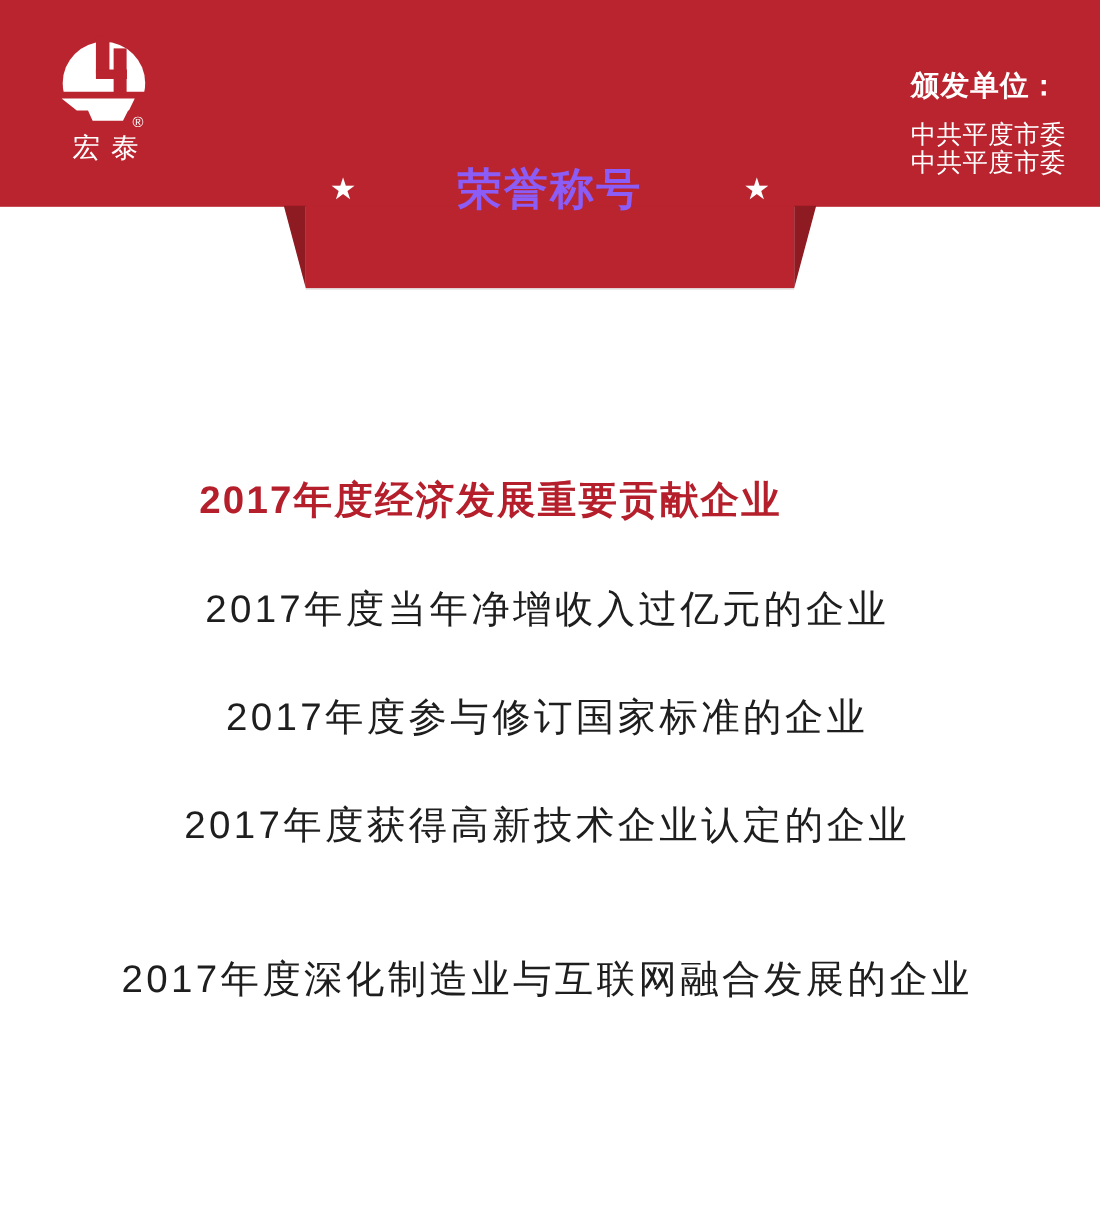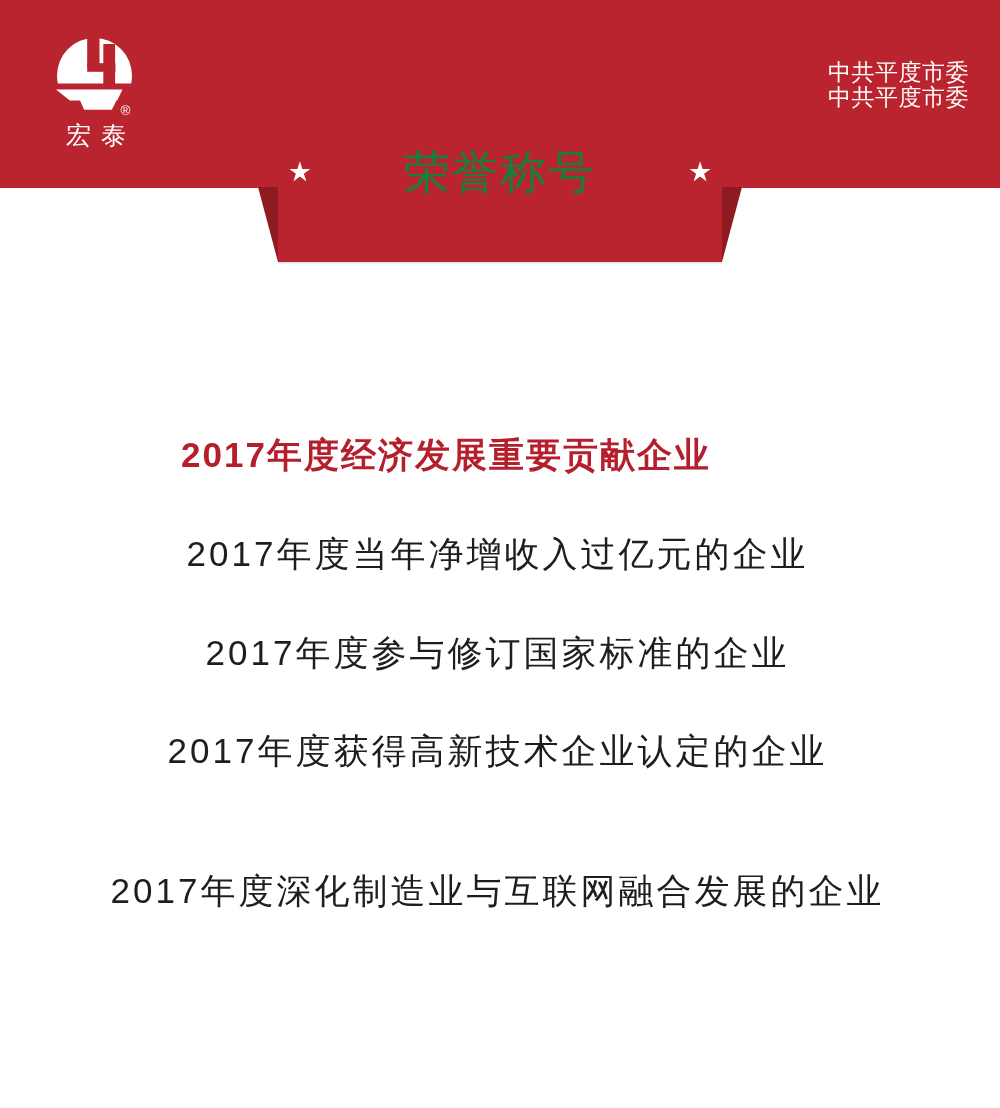--- a/index.html
+++ b/index.html
@@ -37,21 +37,21 @@
   .issuer-label{font-size:26px;font-weight:700;letter-spacing:1px;margin-bottom:15px;}
   .issuer-line{font-size:23px;line-height:25px;letter-spacing:.5px;font-weight:400;}
 
   
   .title-row{
     position:absolute;left:0;top:147px;width:1000px;height:50px;
     display:flex;align-items:center;justify-content:center;gap:92px;
   }
   .star{color:var(--star-white,#fff);font-size:27px;line-height:27px;}
   .banner-title{
-    color:#15803d;font-size:46px;font-weight:400;letter-spacing:2px;line-height:50px;
+    color:#8b5cf6;font-size:40px;font-weight:700;letter-spacing:2px;line-height:50px;
   }
 
   
   .honor-heading{
     position:absolute;left:0;top:436px;width:892px;text-align:center;
     color:var(--heading-red,#B41F2B);
     font-size:35px;font-weight:700;letter-spacing:2px;line-height:38px;
   }
   .honor-item{
     position:absolute;left:0;width:995px;text-align:center;
@@ -81,20 +81,21 @@
     <circle class="fill-white" cx="94.5" cy="75.5" r="37.5" clip-path="url(#circleClip)"></circle>
     <rect class="fill-band" x="87.2" y="33" width="12.3" height="34"></rect>
     <rect class="fill-band" x="87.2" y="63.2" width="28.2" height="8.6"></rect>
     <rect class="fill-band" x="103.3" y="44" width="11.8" height="42"></rect>
     <polygon class="fill-white" points="56,89.5 122.5,89.5 117.2,100.5 116.5,100.5 111.8,109.8 84.2,109.8 80,100.5 69.8,100.5"></polygon>
     <text class="logo-reg" x="120.5" y="115">®</text>
   </svg>
   <div class="logo-brand">宏泰</div>
 
   <div class="issuer">
+    <div class="issuer-label">颁发单位：</div>
     <div class="issuer-line">中共平度市委</div>
     <div class="issuer-line">中共平度市委</div>
   </div>
 
   <div class="title-row">
     <span class="star">★</span>
     <h1 class="banner-title">荣誉称号</h1>
     <span class="star">★</span>
   </div>
 

